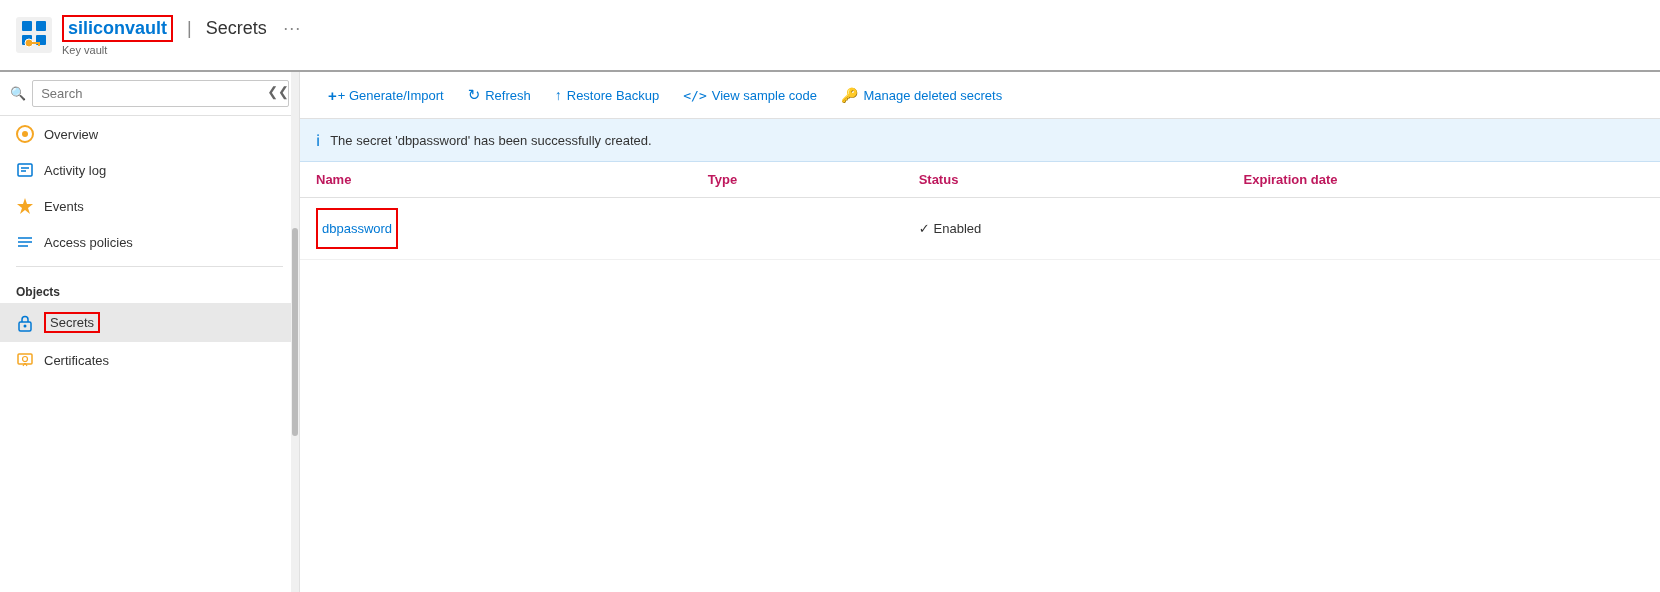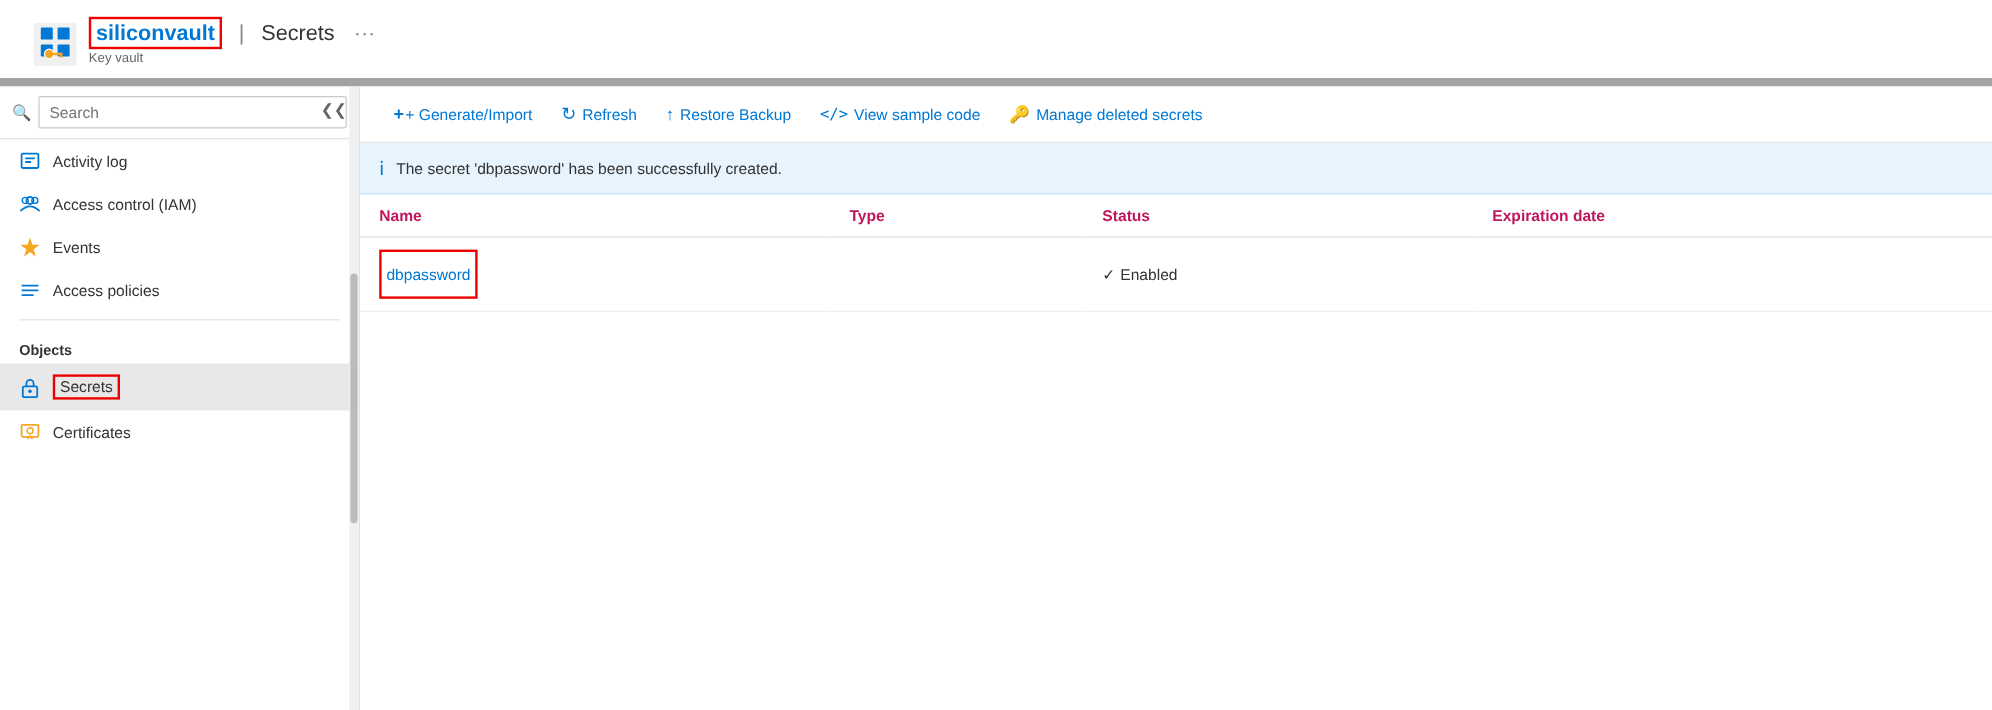--- a/index.html
+++ b/index.html
@@ -1,19 +1,19 @@
 <!DOCTYPE html>
 <html><head>
   <meta charset="utf-8">
   <style>
     * { box-sizing: border-box; margin: 0; padding: 0; }
     body { font-family: 'Segoe UI', Arial, sans-serif; font-size: 13px; color: #333; background: #fff; display: flex; flex-direction: column; height: 592px; overflow: hidden; }
 
     
-    .header { display: flex; align-items: flex-end; padding: 10px 28px; border-bottom: 7px solid #a3a3a3; background: #fff; height: 72px; }
+    .header { display: flex; align-items: center; padding: 10px 16px; border-bottom: 2px solid #a3a3a3; background: #fff; height: 72px; }
     .header-icon { width: 36px; height: 36px; margin-right: 10px; }
     .header-icon svg { width: 36px; height: 36px; }
     .header-title-block { display: flex; flex-direction: column; }
     .header-title-row { display: flex; align-items: center; gap: 10px; }
     .header-vault-name { font-size: 18px; font-weight: 600; color: #0078d4; border: 2px solid #e00; padding: 1px 4px; }
     .header-separator { font-size: 18px; color: #888; margin: 0 4px; }
     .header-page-title { font-size: 18px; font-weight: 400; color: #333; }
     .header-more { font-size: 18px; color: #888; cursor: pointer; margin-left: 6px; }
     .header-subtitle { font-size: 11px; color: #666; margin-top: 2px; }
 
@@ -95,43 +95,41 @@
 
   <div class="sidebar">
     <div class="sidebar-search">
       <span style="color:#666;">🔍</span>
       <input type="text" placeholder="Search" style="">
       <span class="sidebar-collapse">❮❮</span>
     </div>
 
     <div class="sidebar-nav">
 
+      <div class="nav-item">
+        <span class="nav-icon">
+          <svg width="18" height="18" viewBox="0 0 18 18">
+              <circle cx="9" cy="9" r="8" fill="none" stroke="#f5a623" stroke-width="2"></circle>
+              <circle cx="9" cy="9" r="3" fill="#f5a623"></circle>
+            </svg>
+        </span>
+        <span>Overview</span>
+      </div>
 
       <div class="nav-item">
         <span class="nav-icon">
           <svg width="18" height="18" viewBox="0 0 18 18">
               <rect x="2" y="3" width="14" height="12" rx="1" fill="none" stroke="#0078d4" stroke-width="1.5"></rect>
               <line x1="5" y1="7" x2="13" y2="7" stroke="#0078d4" stroke-width="1.5"></line>
               <line x1="5" y1="10" x2="10" y2="10" stroke="#0078d4" stroke-width="1.5"></line>
             </svg>
         </span>
         <span>Activity log</span>
       </div>
 
-      <div class="nav-item">
-        <span class="nav-icon">
-          <svg width="18" height="18" viewBox="0 0 18 18">
-              <circle cx="9" cy="6" r="3" fill="none" stroke="#0078d4" stroke-width="1.5"></circle>
-              <circle cx="5" cy="6" r="2.5" fill="none" stroke="#0078d4" stroke-width="1.2"></circle>
-              <circle cx="13" cy="6" r="2.5" fill="none" stroke="#0078d4" stroke-width="1.2"></circle>
-              <path d="M1 15 Q5 11 9 11 Q13 11 17 15" fill="none" stroke="#0078d4" stroke-width="1.5"></path>
-            </svg>
-        </span>
-        <span>Access control (IAM)</span>
-      </div>
 
 
 
       <div class="nav-item">
         <span class="nav-icon">
           <svg width="18" height="18" viewBox="0 0 18 18">
               <polygon points="9,1 11,7 17,7 12,11 14,17 9,13 4,17 6,11 1,7 7,7" fill="#f5a623"></polygon>
             </svg>
         </span>
         <span>Events</span>

